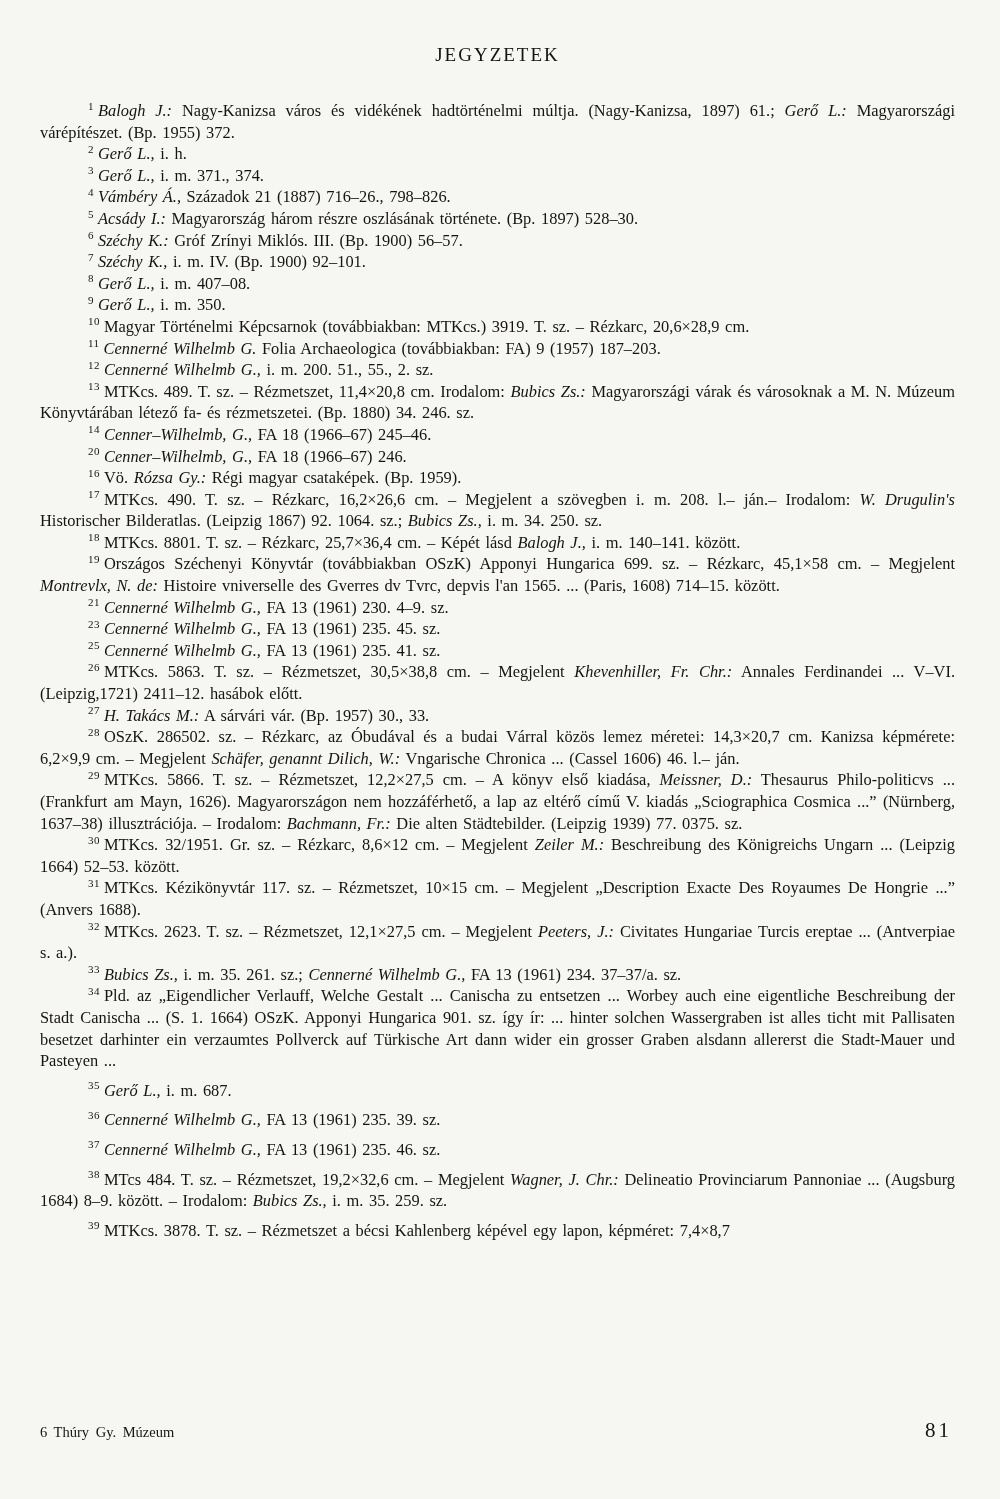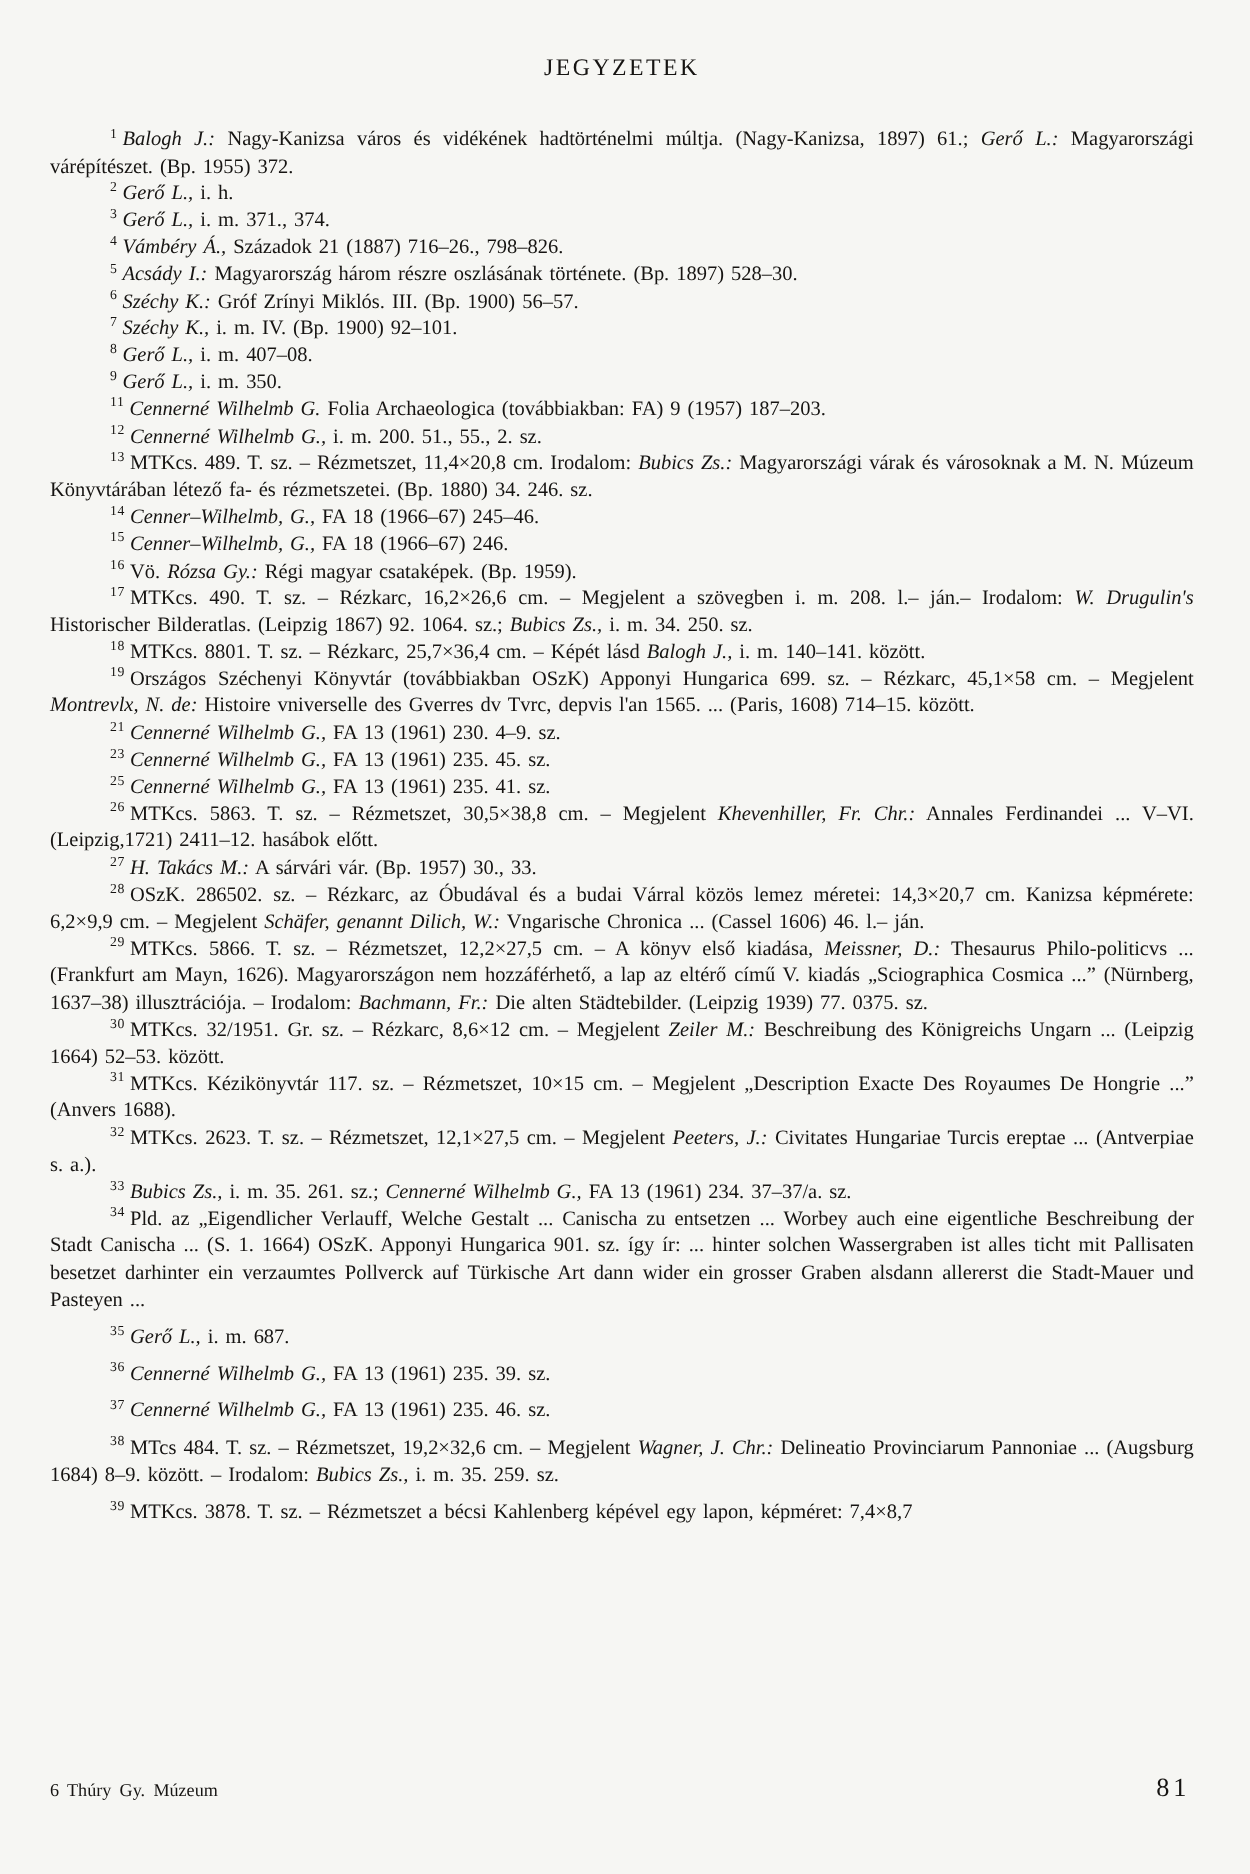--- a/index.html
+++ b/index.html
@@ -77,25 +77,26 @@
   <div class="notes">
       <p class="note"><sup>1</sup><em>Balogh J.:</em><span> Nagy-Kanizsa város és vidékének hadtörténelmi múltja. (Nagy-Kanizsa, 1897) 61.; </span><em>Gerő L.:</em><span> Magyarországi várépítészet. (Bp. 1955) 372.</span></p>
       <p class="note"><sup>2</sup><em>Gerő L.,</em><span> i. h.</span></p>
       <p class="note"><sup>3</sup><em>Gerő L.,</em><span> i. m. 371., 374.</span></p>
       <p class="note"><sup>4</sup><em>Vámbéry Á.,</em><span> Századok 21 (1887) 716–26., 798–826.</span></p>
       <p class="note"><sup>5</sup><em>Acsády I.:</em><span> Magyarország három részre oszlásának története. (Bp. 1897) 528–30.</span></p>
       <p class="note"><sup>6</sup><em>Széchy K.:</em><span> Gróf Zrínyi Miklós. III. (Bp. 1900) 56–57.</span></p>
       <p class="note"><sup>7</sup><em>Széchy K.,</em><span> i. m. IV. (Bp. 1900) 92–101.</span></p>
       <p class="note"><sup>8</sup><em>Gerő L.,</em><span> i. m. 407–08.</span></p>
       <p class="note"><sup>9</sup><em>Gerő L.,</em><span> i. m. 350.</span></p>
+      <p class="note"><sup>10</sup><span>Magyar Történelmi Képcsarnok (továbbiakban: MTKcs.) 3919. T. sz. – Rézkarc, 20,6×28,9 cm.</span></p>
       <p class="note"><sup>11</sup><em>Cennerné Wilhelmb G.</em><span> Folia Archaeologica (továbbiakban: FA) 9 (1957) 187–203.</span></p>
       <p class="note"><sup>12</sup><em>Cennerné Wilhelmb G.,</em><span> i. m. 200. 51., 55., 2. sz.</span></p>
       <p class="note"><sup>13</sup><span>MTKcs. 489. T. sz. – Rézmetszet, 11,4×20,8 cm. Irodalom: </span><em>Bubics Zs.:</em><span> Magyarországi várak és városoknak a M. N. Múzeum Könyvtárában létező fa- és rézmetszetei. (Bp. 1880) 34. 246. sz.</span></p>
       <p class="note"><sup>14</sup><em>Cenner–Wilhelmb, G.,</em><span> FA 18 (1966–67) 245–46.</span></p>
-      <p class="note"><sup>15</sup><em>Cenner–Wilhelmb, G.,</em><span> FA 18 (1966–67) 246.</span></p>
+      <p class="note"><sup>20</sup><em>Cenner–Wilhelmb, G.,</em><span> FA 18 (1966–67) 246.</span></p>
       <p class="note"><sup>16</sup><span>Vö. </span><em>Rózsa Gy.:</em><span> Régi magyar csataképek. (Bp. 1959).</span></p>
       <p class="note"><sup>17</sup><span>MTKcs. 490. T. sz. – Rézkarc, 16,2×26,6 cm. – Megjelent a szövegben i. m. 208. l.– ján.– Irodalom: </span><em>W. Drugulin's</em><span> Historischer Bilderatlas. (Leipzig 1867) 92. 1064. sz.; </span><em>Bubics Zs.,</em><span> i. m. 34. 250. sz.</span></p>
       <p class="note"><sup>18</sup><span>MTKcs. 8801. T. sz. – Rézkarc, 25,7×36,4 cm. – Képét lásd </span><em>Balogh J.,</em><span> i. m. 140–141. között.</span></p>
       <p class="note"><sup>19</sup><span>Országos Széchenyi Könyvtár (továbbiakban OSzK) Apponyi Hungarica 699. sz. – Rézkarc, 45,1×58 cm. – Megjelent </span><em>Montrevlx, N. de:</em><span> Histoire vniverselle des Gverres dv Tvrc, depvis l'an 1565. ... (Paris, 1608) 714–15. között.</span></p>
       <p class="note"><sup>21</sup><em>Cennerné Wilhelmb G.,</em><span> FA 13 (1961) 230. 4–9. sz.</span></p>
       <p class="note"><sup>23</sup><em>Cennerné Wilhelmb G.,</em><span> FA 13 (1961) 235. 45. sz.</span></p>
       <p class="note"><sup>25</sup><em>Cennerné Wilhelmb G.,</em><span> FA 13 (1961) 235. 41. sz.</span></p>
       <p class="note"><sup>26</sup><span>MTKcs. 5863. T. sz. – Rézmetszet, 30,5×38,8 cm. – Megjelent </span><em>Khevenhiller, Fr. Chr.:</em><span> Annales Ferdinandei ... V–VI. (Leipzig,1721) 2411–12. hasábok előtt.</span></p>
       <p class="note"><sup>27</sup><em>H. Takács M.:</em><span> A sárvári vár. (Bp. 1957) 30., 33.</span></p>
       <p class="note"><sup>28</sup><span>OSzK. 286502. sz. – Rézkarc, az Óbudával és a budai Várral közös lemez méretei: 14,3×20,7 cm. Kanizsa képmérete: 6,2×9,9 cm. – Megjelent </span><em>Schäfer, genannt Dilich, W.:</em><span> Vngarische Chronica ... (Cassel 1606) 46. l.– ján.</span></p>

